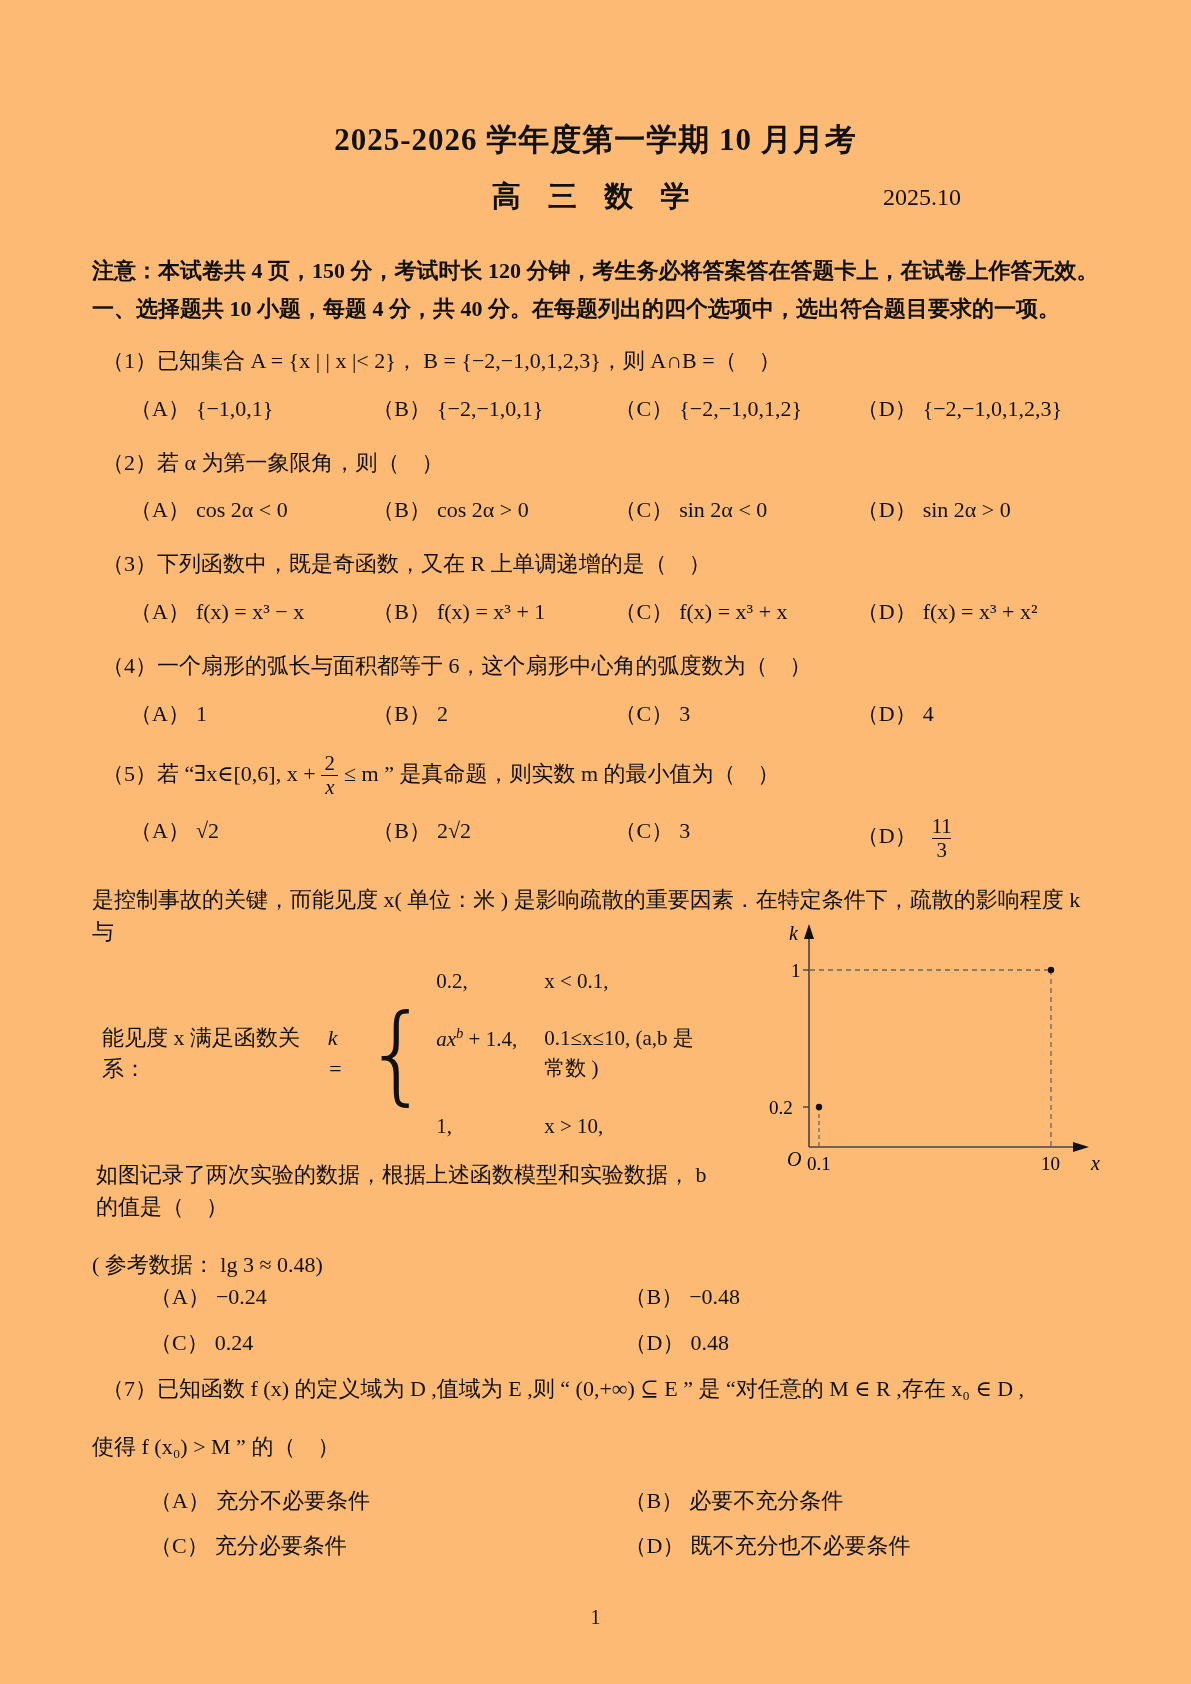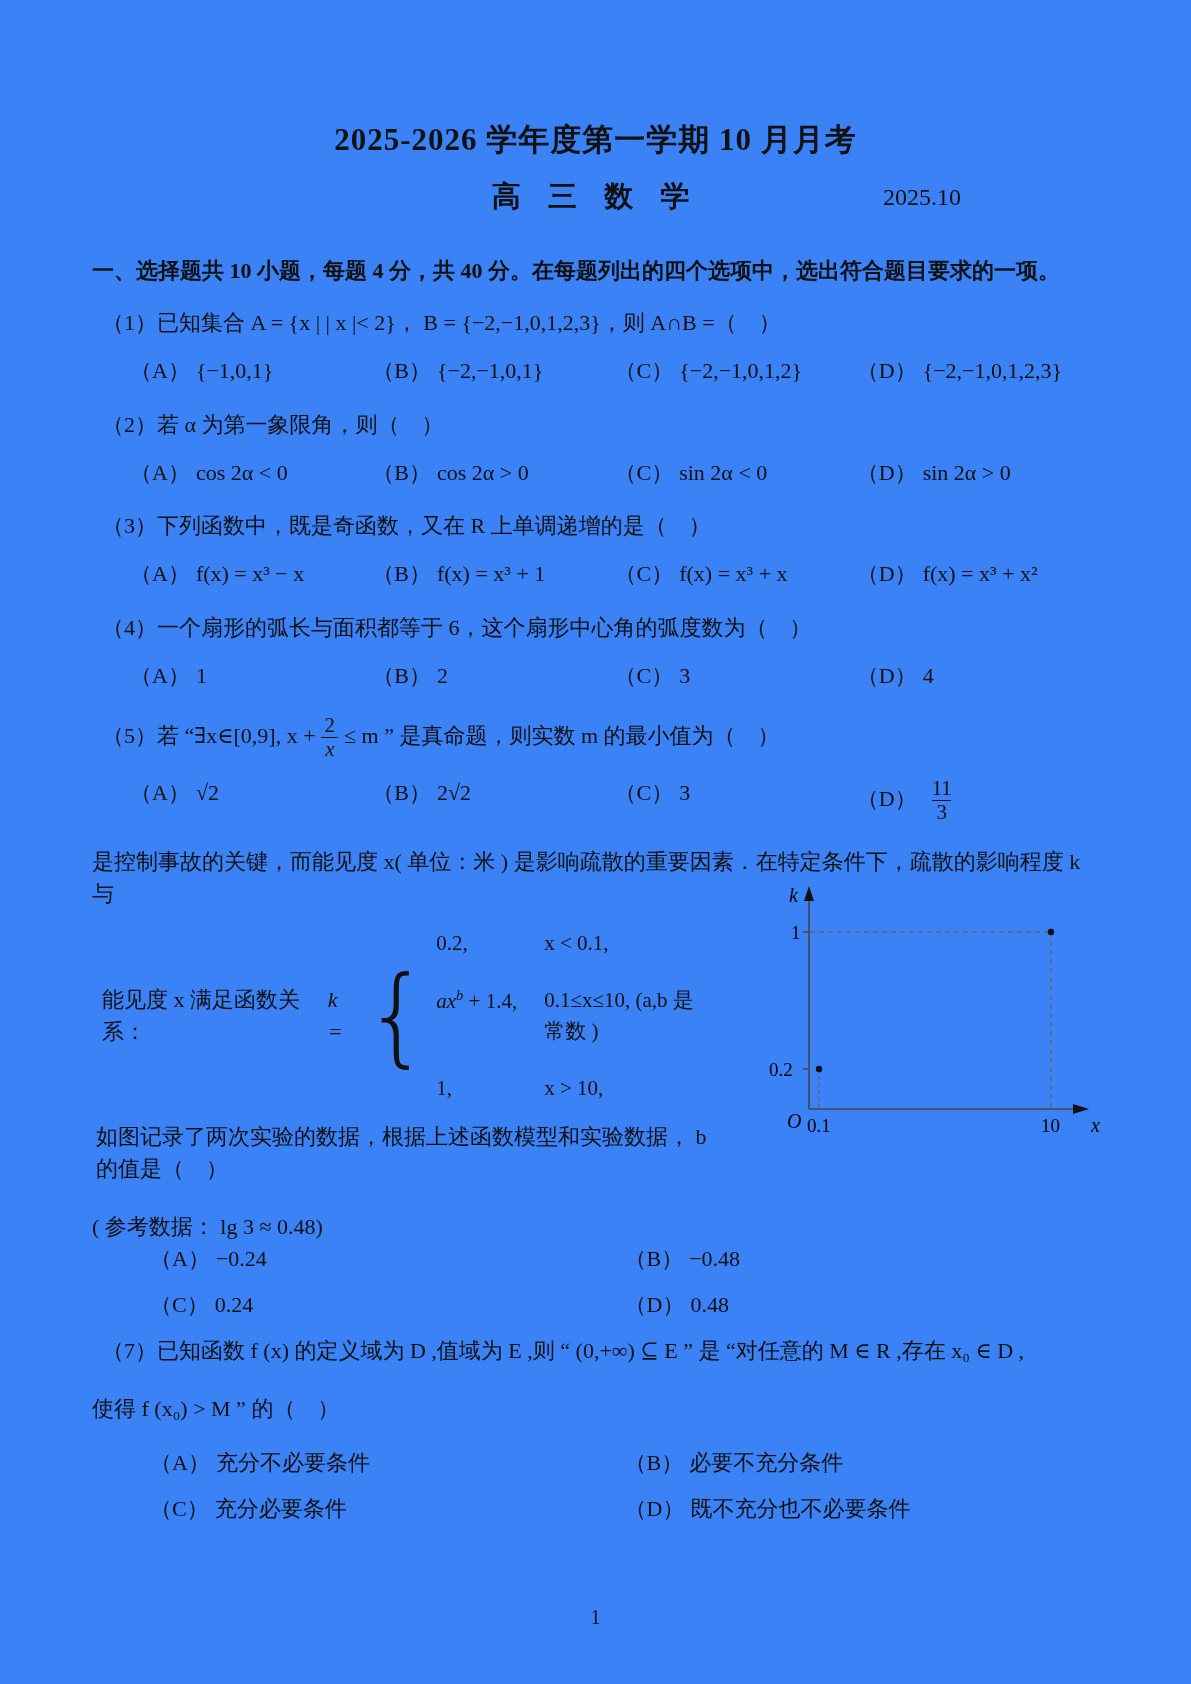--- a/index.html
+++ b/index.html
@@ -1,19 +1,19 @@
 <!DOCTYPE html>
 <html><head>
 <meta charset="utf-8">
 <style>
   * { margin:0; padding:0; box-sizing:border-box; }
   html,body { background:#e8e8e8; }
   .sheet {
     position:relative; width:1191px; height:1684px; margin:0 auto;
-    background:#3b82f6; color:#111;
+    background:#fdba74; color:#111;
     font-family:"Liberation Serif","DejaVu Serif",serif;
     font-size:22px; line-height:1.45; overflow:hidden;
   }
   .content { padding:118px 92px 0 92px; }
 
   .title { text-align:center; font-size:31px; font-weight:bold; letter-spacing:1px; margin-bottom:12px; }
   .subtitle-row { position:relative; text-align:center; margin-bottom:38px; }
   .subtitle { font-size:29px; font-weight:bold; letter-spacing:10px; }
   .exam-date { position:absolute; right:138px; bottom:2px; font-size:24px; font-weight:normal; letter-spacing:0; }
 
@@ -53,20 +53,21 @@
 <div class="sheet">
   <div class="content">
 
     <div class="title">2025-2026 学年度第一学期 10 月月考</div>
 
     <div class="subtitle-row">
       <span class="subtitle">高 三 数 学</span>
       <span class="exam-date">2025.10</span>
     </div>
 
+    <div class="notice">注意：本试卷共 4 页，150 分，考试时长 120 分钟，考生务必将答案答在答题卡上，在试卷上作答无效。</div>
     <div class="section-heading">一、选择题共 10 小题，每题 4 分，共 40 分。在每题列出的四个选项中，选出符合题目要求的一项。</div>
 
     <div class="question">
       <div class="stem">（1）已知集合 A = {x | | x |&lt; 2}， B = {−2,−1,0,1,2,3}，则 A∩B =（　）</div>
       <div class="opts4">
         <div class="opt"><span class="ol">（A）</span><span>{−1,0,1}</span></div>
         <div class="opt"><span class="ol">（B）</span><span>{−2,−1,0,1}</span></div>
         <div class="opt"><span class="ol">（C）</span><span>{−2,−1,0,1,2}</span></div>
         <div class="opt"><span class="ol">（D）</span><span>{−2,−1,0,1,2,3}</span></div>
       </div>
@@ -97,21 +98,21 @@
       <div class="opts4">
         <div class="opt"><span class="ol">（A）</span><span>1</span></div>
         <div class="opt"><span class="ol">（B）</span><span>2</span></div>
         <div class="opt"><span class="ol">（C）</span><span>3</span></div>
         <div class="opt"><span class="ol">（D）</span><span>4</span></div>
       </div>
     </div>
 
     <div class="question">
       <div class="stem">
-        <span>（5）若 “∃x∈[0,9], x +</span><span class="frac">
+        <span>（5）若 “∃x∈[0,6], x +</span><span class="frac">
             <span class="num">2</span>
             <span class="den mi">x</span>
           </span><span>≤ m ” 是真命题，则实数 m 的最小值为（　）</span>
       </div>
       <div class="opts4">
         <div class="opt"><span class="ol">（A）</span><span>√2</span></div>
         <div class="opt"><span class="ol">（B）</span><span>2√2</span></div>
         <div class="opt"><span class="ol">（C）</span><span>3</span></div>
         <div class="opt"><span class="ol">（D）</span><span class="frac">
               <span class="num">11</span>

